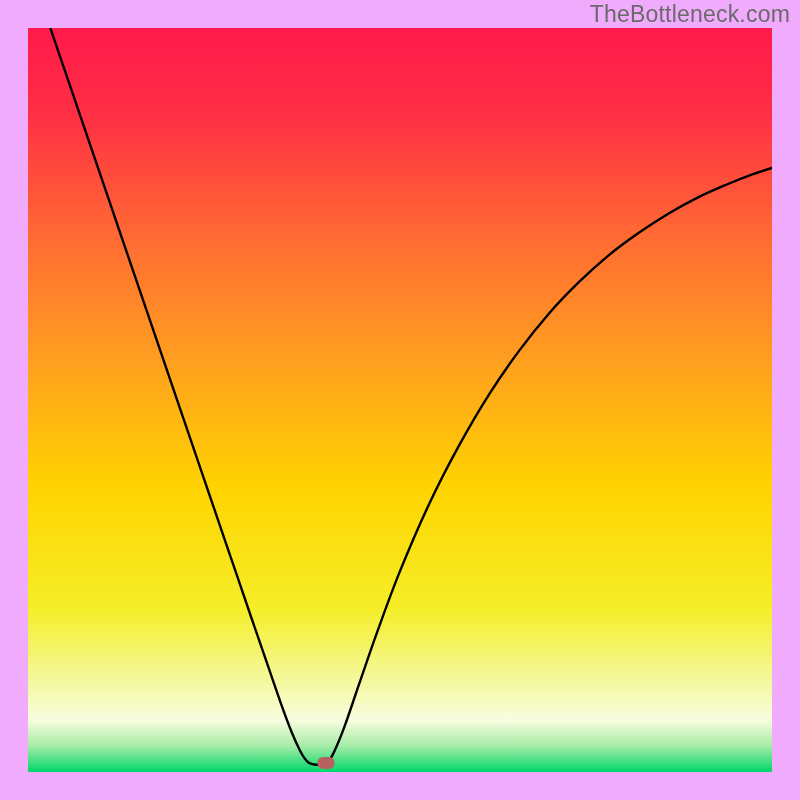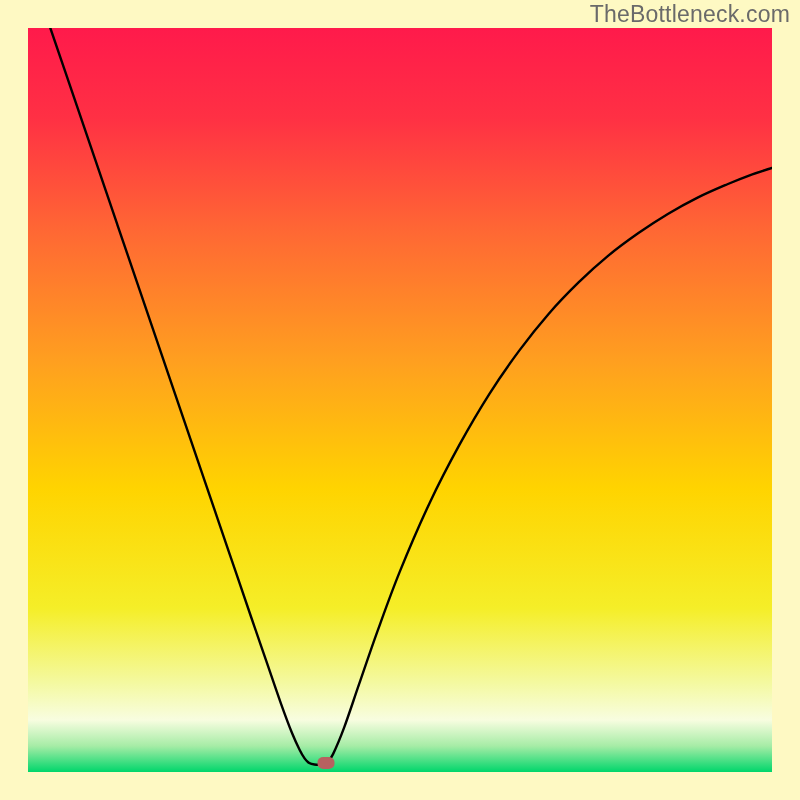--- a/index.html
+++ b/index.html
@@ -8,21 +8,21 @@
     background: #fff;
     width: 800px;
     height: 800px;
     overflow: hidden;
     font-family: Arial, Helvetica, sans-serif;
   }
   .frame {
     position: relative;
     width: 800px;
     height: 800px;
-    background: #fef9c3;
+    background: #f0abfc;
   }
   .watermark {
     position: absolute;
     top: 1px;
     right: 10px;
     color: #6a6a6a;
     font-size: 23px;
     font-weight: 500;
     z-index: 10;
     letter-spacing: 0.2px;

